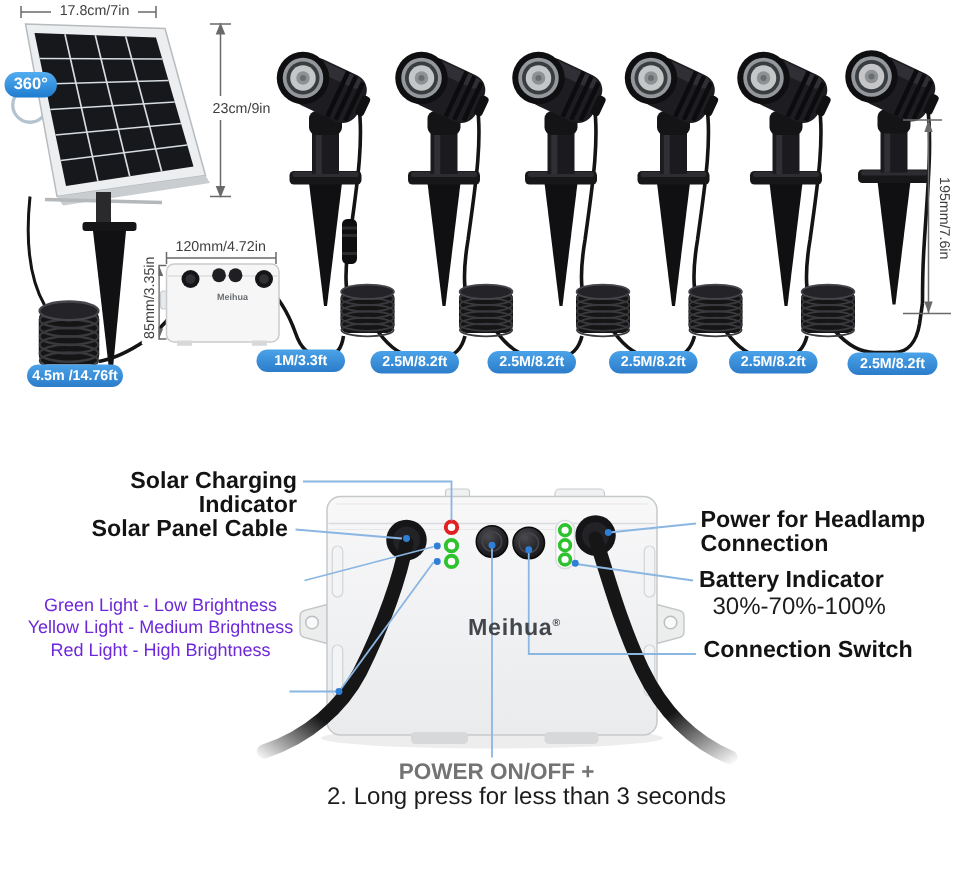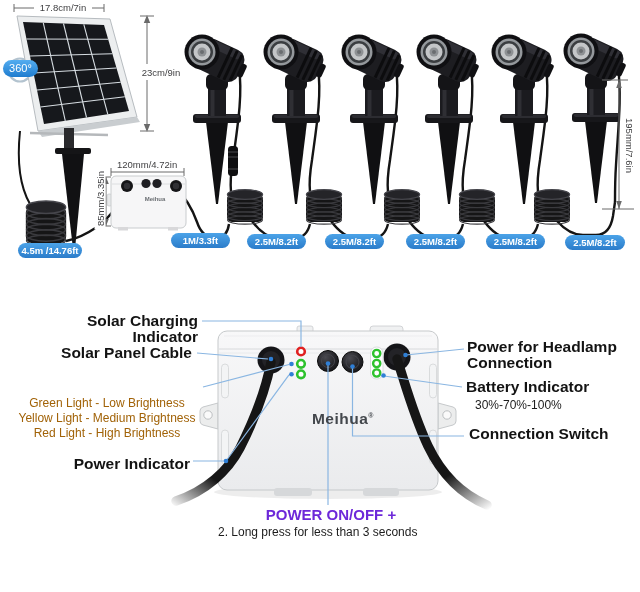--- a/index.html
+++ b/index.html
@@ -5,34 +5,34 @@
   html,body{margin:0;padding:0;background:#ffffff;}
   #stage{position:relative;width:640px;height:592px;background:#ffffff;overflow:hidden;
          font-family:"Liberation Sans",sans-serif;}
   #art{position:absolute;left:0;top:0;}
   .txt{position:absolute;color:#141414;}
   .dim{font-size:9.5px;color:#3f3f41;background:#ffffff;text-align:center;padding:0 1px;line-height:11px;}
   .dim.rot-ccw{transform:rotate(-90deg);}
   .dim.rot-cw{transform:rotate(90deg);}
   .pill{position:absolute;height:15px;border-radius:8px;background:linear-gradient(180deg,#4ba3e8,#2b7cca);
         color:#fff;font-size:9.5px;font-weight:bold;text-align:center;line-height:15px;}
-  .badge360{position:absolute;left:3px;top:60px;width:35px;height:17px;border-radius:9px;
-        background:linear-gradient(180deg,#54adf0,#1e7ccf);color:#fff;font-size:11px;font-weight:normal;
+  .badge360{position:absolute;left:3px;top:48px;width:35px;height:17px;border-radius:9px;
+        background:linear-gradient(180deg,#54adf0,#1e7ccf);color:#fff;font-size:11px;font-weight:bold;
         text-align:center;line-height:17px;}
   .lbl{position:absolute;font-weight:bold;font-size:15.5px;line-height:16px;color:#131313;}
   .lbl.right{text-align:right;}
-  .sub{position:absolute;font-size:12px;line-height:15px;color:#a16207;text-align:center;}
-  .sub2{position:absolute;font-size:12px;line-height:14px;color:#1c1c1c;}
+  .sub{position:absolute;font-size:12px;line-height:15px;color:#6d28d9;text-align:center;}
+  .sub2{position:absolute;font-size:16px;line-height:14px;color:#1c1c1c;}
   .brand-big{position:absolute;left:298px;top:410px;width:90px;text-align:center;
         font-size:15.5px;font-weight:bold;color:#43474c;letter-spacing:.5px;}
   .brand-big sup{font-size:7px;vertical-align:6px;}
   .brand-small{position:absolute;left:140px;top:196px;width:30px;text-align:center;
         font-size:6px;font-weight:bold;color:#6a6e72;}
   .note-title{position:absolute;left:246px;top:506px;width:170px;text-align:center;
-        font-weight:bold;font-size:15px;color:#6d28d9;}
+        font-weight:bold;font-size:15px;color:#737373;}
 </style>
 </head>
 <body>
 
 <div id="stage">
 
 <svg id="art" width="640" height="592" viewBox="0 0 640 592">
   <defs>
     <linearGradient id="boxGrad" x1="0" y1="0" x2="0" y2="1">
       <stop offset="0" stop-color="#f8f8f9"></stop>
@@ -263,21 +263,20 @@
 
 <div class="brand-small">Meihua</div>
 
 <div class="lbl right" style="left:20px;top:313px;width:178px;">Solar Charging Indicator</div>
 <div class="lbl right" style="left:20px;top:345px;width:172px;">Solar Panel Cable</div>
 <div class="sub" style="left:14px;top:396px;width:186px;">
   <div>Green Light - Low Brightness</div>
   <div>Yellow Light - Medium Brightness</div>
   <div>Red Light - High Brightness</div>
 </div>
-<div class="lbl right" style="left:16px;top:456px;width:174px;">Power Indicator</div>
 
 <div class="lbl" style="left:467px;top:339px;width:162px;">Power for Headlamp Connection</div>
 <div class="lbl" style="left:466px;top:379px;width:160px;">Battery Indicator</div>
 <div class="sub2" style="left:475px;top:398px;">30%-70%-100%</div>
 <div class="lbl" style="left:469px;top:426px;width:160px;">Connection Switch</div>
 
 <div class="brand-big">
   <span>Meihua</span><sup>®</sup>
 </div>
 

